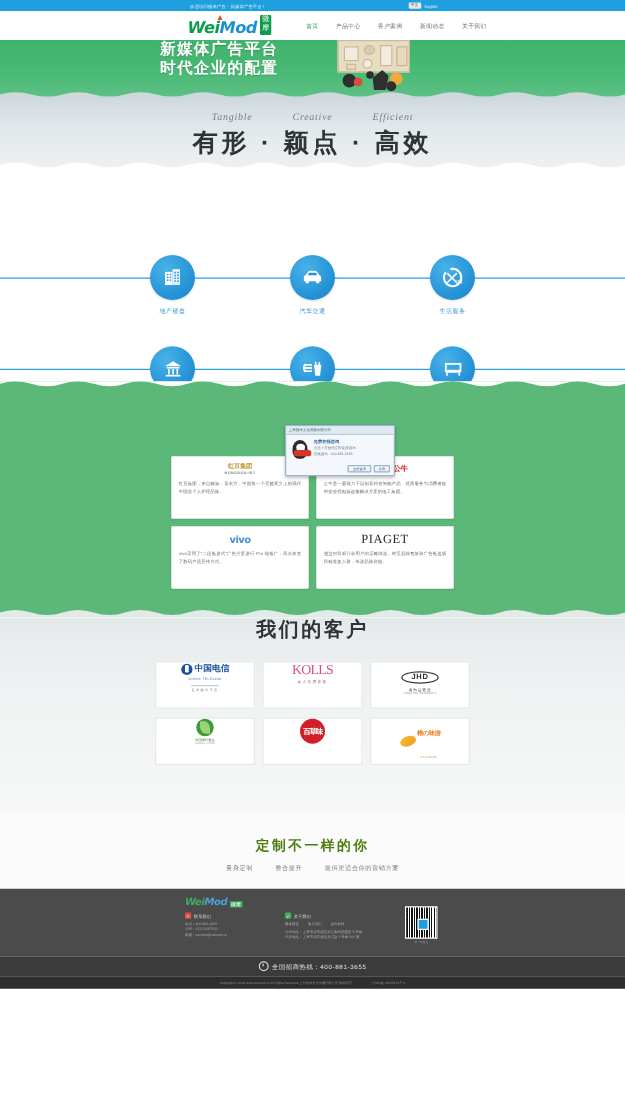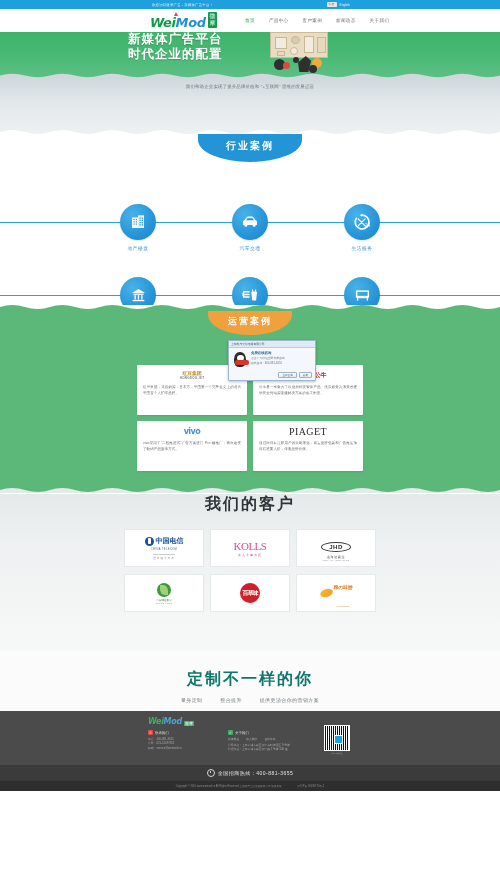--- a/index.html
+++ b/index.html
@@ -166,21 +166,21 @@
     padding-top:17px;font-family:"Liberation Serif","DejaVu Serif",serif;font-style:italic;
     font-size:8px;color:#6f767b;letter-spacing:1px;
   }
   .cust-cn{margin-top:1px;font-size:16px;font-weight:bold;color:#2f3439;letter-spacing:2px;text-align:center;}
   .logo-grid{
     margin:14px auto 0;width:252px;display:flex;flex-wrap:wrap;
     justify-content:space-between;row-gap:7px;
   }
   .logo-box{
     width:80px;height:38px;background:#fff;border:1px solid #e6e9ea;box-sizing:border-box;
-    display:flex;align-items:center;justify-content:center;
+    display:flex;justify-content:center;
   }
   .lg-ct{display:flex;align-items:center;gap:2px;flex-direction:column;}
   .lg-ct .r1{display:flex;align-items:center;gap:2px;}
   .ct-mark{width:9px;height:9px;border-radius:50%;background:#1b4f9c;position:relative;}
   .ct-mark:after{content:"";position:absolute;left:3px;top:1.5px;width:3px;height:6px;background:#fff;border-radius:1px;}
   .ct-txt{font-size:7px;font-weight:bold;color:#1b4f9c;letter-spacing:0;}
   .ct-sub{font-size:2.6px;color:#4169a8;letter-spacing:.4px;}
   .ct-sub2{font-size:2.6px;color:#8a8a8a;letter-spacing:1px;border-top:.5px solid #ccc;padding-top:1px;margin-top:1px;}
   .lg-kolls{text-align:center;}
   .kolls-t{font-size:11px;color:#d94f93;font-family:"Liberation Serif","DejaVu Serif",serif;letter-spacing:-.5px;}
@@ -195,21 +195,21 @@
   .leaf-t{font-size:2.6px;color:#3f7a36;margin-top:1px;}
   .leaf-t2{font-size:2px;color:#9a9a9a;letter-spacing:.3px;}
   .lg-bcw{width:20px;height:20px;border-radius:50%;background:#cf2029;color:#fff;font-size:6px;font-weight:bold;display:flex;align-items:center;justify-content:center;letter-spacing:-1px;}
   .lg-flo{display:flex;align-items:center;gap:1px;}
   .flo-e{width:13px;height:8px;border-radius:50%;background:linear-gradient(135deg,#f6b93b,#f29c1f);transform:rotate(-18deg);}
   .flo-t{font-size:5px;font-weight:bold;color:#e8811c;letter-spacing:-.3px;}
   .flo-s{font-size:2.4px;color:#d9822b;letter-spacing:.4px;}
 
   
   .cta{height:60px;background:#fbfbfb;text-align:center;padding-top:18px;box-sizing:border-box;}
-  .cta-t{font-size:16px;font-weight:bold;color:#0f766e;letter-spacing:2px;}
+  .cta-t{font-size:11px;font-weight:bold;color:#4d7c0f;letter-spacing:2px;}
   .cta-s{margin-top:7px;font-size:5px;color:#7b8185;letter-spacing:.4px;}
   .cta-s span{margin:0 8px;}
 
   
   .footer{background:#4b4b4b;height:54px;padding:7px 150px 0 148px;box-sizing:border-box;position:relative;}
   .f-logo{display:flex;align-items:flex-end;gap:2px;margin-bottom:4px;}
   .f-logo .lm{font-family:"DejaVu Sans",sans-serif;font-style:italic;font-weight:bold;font-size:8px;color:#3fae63;line-height:8px;letter-spacing:-.3px;}
   .f-logo .lm .b{color:#4aa3d8;}
   .f-logo .lc{background:#3fae63;color:#fff;font-size:4px;padding:0 1px;line-height:5px;}
   .f-cols{display:flex;gap:22px;}
@@ -288,30 +288,33 @@
         <div class="hp-c" style="left:38px;top:2px;width:10px;height:10px;background:#f0a93c;"></div>
         <div class="hp-c" style="left:35px;top:9px;width:8px;height:8px;background:#2f2f2f;"></div>
       </div>
     </div>
     <svg class="hero-wave" viewBox="0 0 500 8" preserveAspectRatio="none">
       <path d="M0,8 L0,4 Q12,0 25,4 T50,4 T75,4 T100,4 T125,4 T150,4 T175,4 T200,4 T225,4 T250,4 T275,4 T300,4 T325,4 T350,4 T375,4 T400,4 T425,4 T450,4 T475,4 T500,4 L500,8 Z" fill="#cfd8dd"></path>
     </svg>
   </div>
 
   <div class="band">
+    <div class="band-en">
+      <span>Tangible</span>
+      <span>Creative</span>
+      <span>Efficient</span>
+    </div>
+    <div class="band-cn">有形 · 颖点 · 高效</div>
     <div class="band-sub">我们帮助企业实现了提升品牌价值和 “+互联网” 思维的发展运营</div>
     <svg class="band-wave" viewBox="0 0 500 8" preserveAspectRatio="none">
       <path d="M0,8 L0,3 Q12,-1 25,3 T50,3 T75,3 T100,3 T125,3 T150,3 T175,3 T200,3 T225,3 T250,3 T275,3 T300,3 T325,3 T350,3 T375,3 T400,3 T425,3 T450,3 T475,3 T500,3 L500,8 Z" fill="#ffffff"></path>
     </svg>
   </div>
 
   <div class="cases">
-    <div class="ribbon">
-      <span>行业案例</span>
-    </div>
 
     <div class="rule" style="top:86px;"></div>
     <div class="icon-row" style="top:68px;">
       <div class="icon-cell">
         <div class="circ">
           <svg width="18" height="18" viewBox="0 0 24 24">
               <rect x="4" y="6" width="8" height="14" fill="#fff"></rect>
               <rect x="12" y="3" width="8" height="17" fill="#dff1fb"></rect>
               <rect x="6" y="8" width="1.6" height="1.6" fill="#2492d6"></rect>
               <rect x="9" y="8" width="1.6" height="1.6" fill="#2492d6"></rect>
@@ -394,23 +397,20 @@
         <div class="icon-label">家居环保</div>
       </div>
     </div>
   </div>
 
   <div class="ops">
     <svg class="ops-wave-top" viewBox="0 0 500 8" preserveAspectRatio="none">
       <path d="M0,0 L500,0 L500,3 Q488,7 475,3 T450,3 T425,3 T400,3 T375,3 T350,3 T325,3 T300,3 T275,3 T250,3 T225,3 T200,3 T175,3 T150,3 T125,3 T100,3 T75,3 T50,3 T25,3 T0,3 Z" fill="#ffffff"></path>
     </svg>
 
-    <div class="ops-ribbon">
-      <span>运营案例</span>
-    </div>
 
     <div class="cards">
       <div class="card">
         <div class="card-logo">
           <div class="lg-hh">
             <span>红豆集团</span>
             <small>HONGDOU-IST</small>
           </div>
         </div>
         <div class="card-text">红豆集团，来自解源，香衣方，中国第一个完整意义上的现代中国首个人护理品牌。</div>

